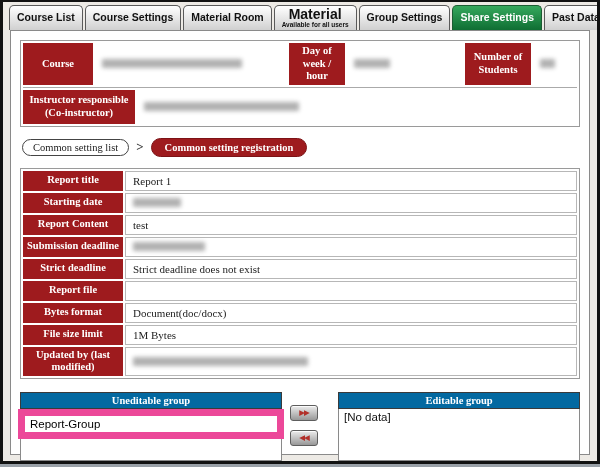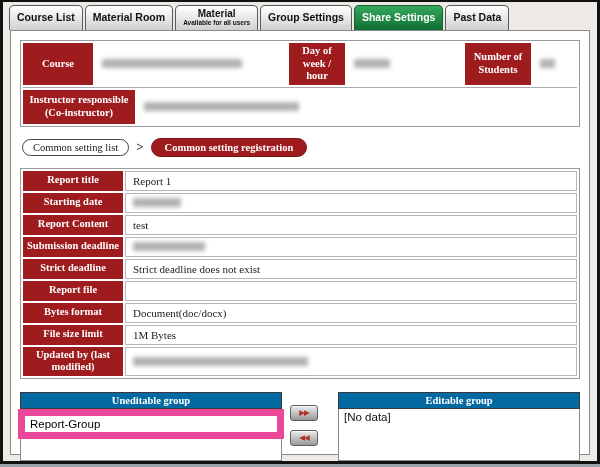--- a/index.html
+++ b/index.html
@@ -7,31 +7,31 @@
   body { background:#9aa1a8; font-family:"Liberation Serif", serif; }
 
   .screen {
     width:600px; height:464px;
     border:3px solid #121212; border-top-width:2px;
     background:#edeae5;
     overflow:hidden;
   }
 
   
-  .tabbar { display:flex; align-items:stretch; height:28px; padding:3px 0 0 6px; }
+  .tabbar { display:flex; align-items:stretch; height:28px; padding:3px 0 0 6px;justify-content:space-between; }
   .tab {
     margin-right:2px; padding:0 7px;
     border:1px solid #5a5a5a; border-bottom:none;
     border-radius:5px 5px 0 0;
     background:linear-gradient(#ffffff,#d0d0d0);
     display:flex; flex-direction:column; justify-content:center; align-items:center;
     font-family:"Liberation Sans", sans-serif; font-weight:bold; font-size:10.5px;
     color:#111; text-align:center; line-height:1.05; cursor:pointer; white-space:nowrap;
   }
-  .tab .main2 { font-size:10px; }
+  .tab .main2 { font-size:14px; }
   .tab .sub { font-size:6.5px; font-weight:bold; }
   .tab.active { background:linear-gradient(#35a85d,#0f6e33); color:#fff; border-color:#1c5c33; }
 
   
   .panel {
     margin:0 7px; height:425px; background:#fff;
     border:1px solid #8a8a8a; padding:9px 9px 6px 9px; position:relative;
   }
 
   
@@ -91,20 +91,23 @@
 </head>
 <body>
 
 <div class="screen">
 
   <div class="tabbar">
     <div class="tab">
         <span>Course List</span>
       </div>
     <div class="tab">
+        <span>Course Settings</span>
+      </div>
+    <div class="tab">
         <span>Material Room</span>
       </div>
     <div class="tab">
       <span class="main2">Material</span>
       <span class="sub">Available for all users</span>
     </div>
     <div class="tab">
         <span>Group Settings</span>
       </div>
     <div class="tab active">

